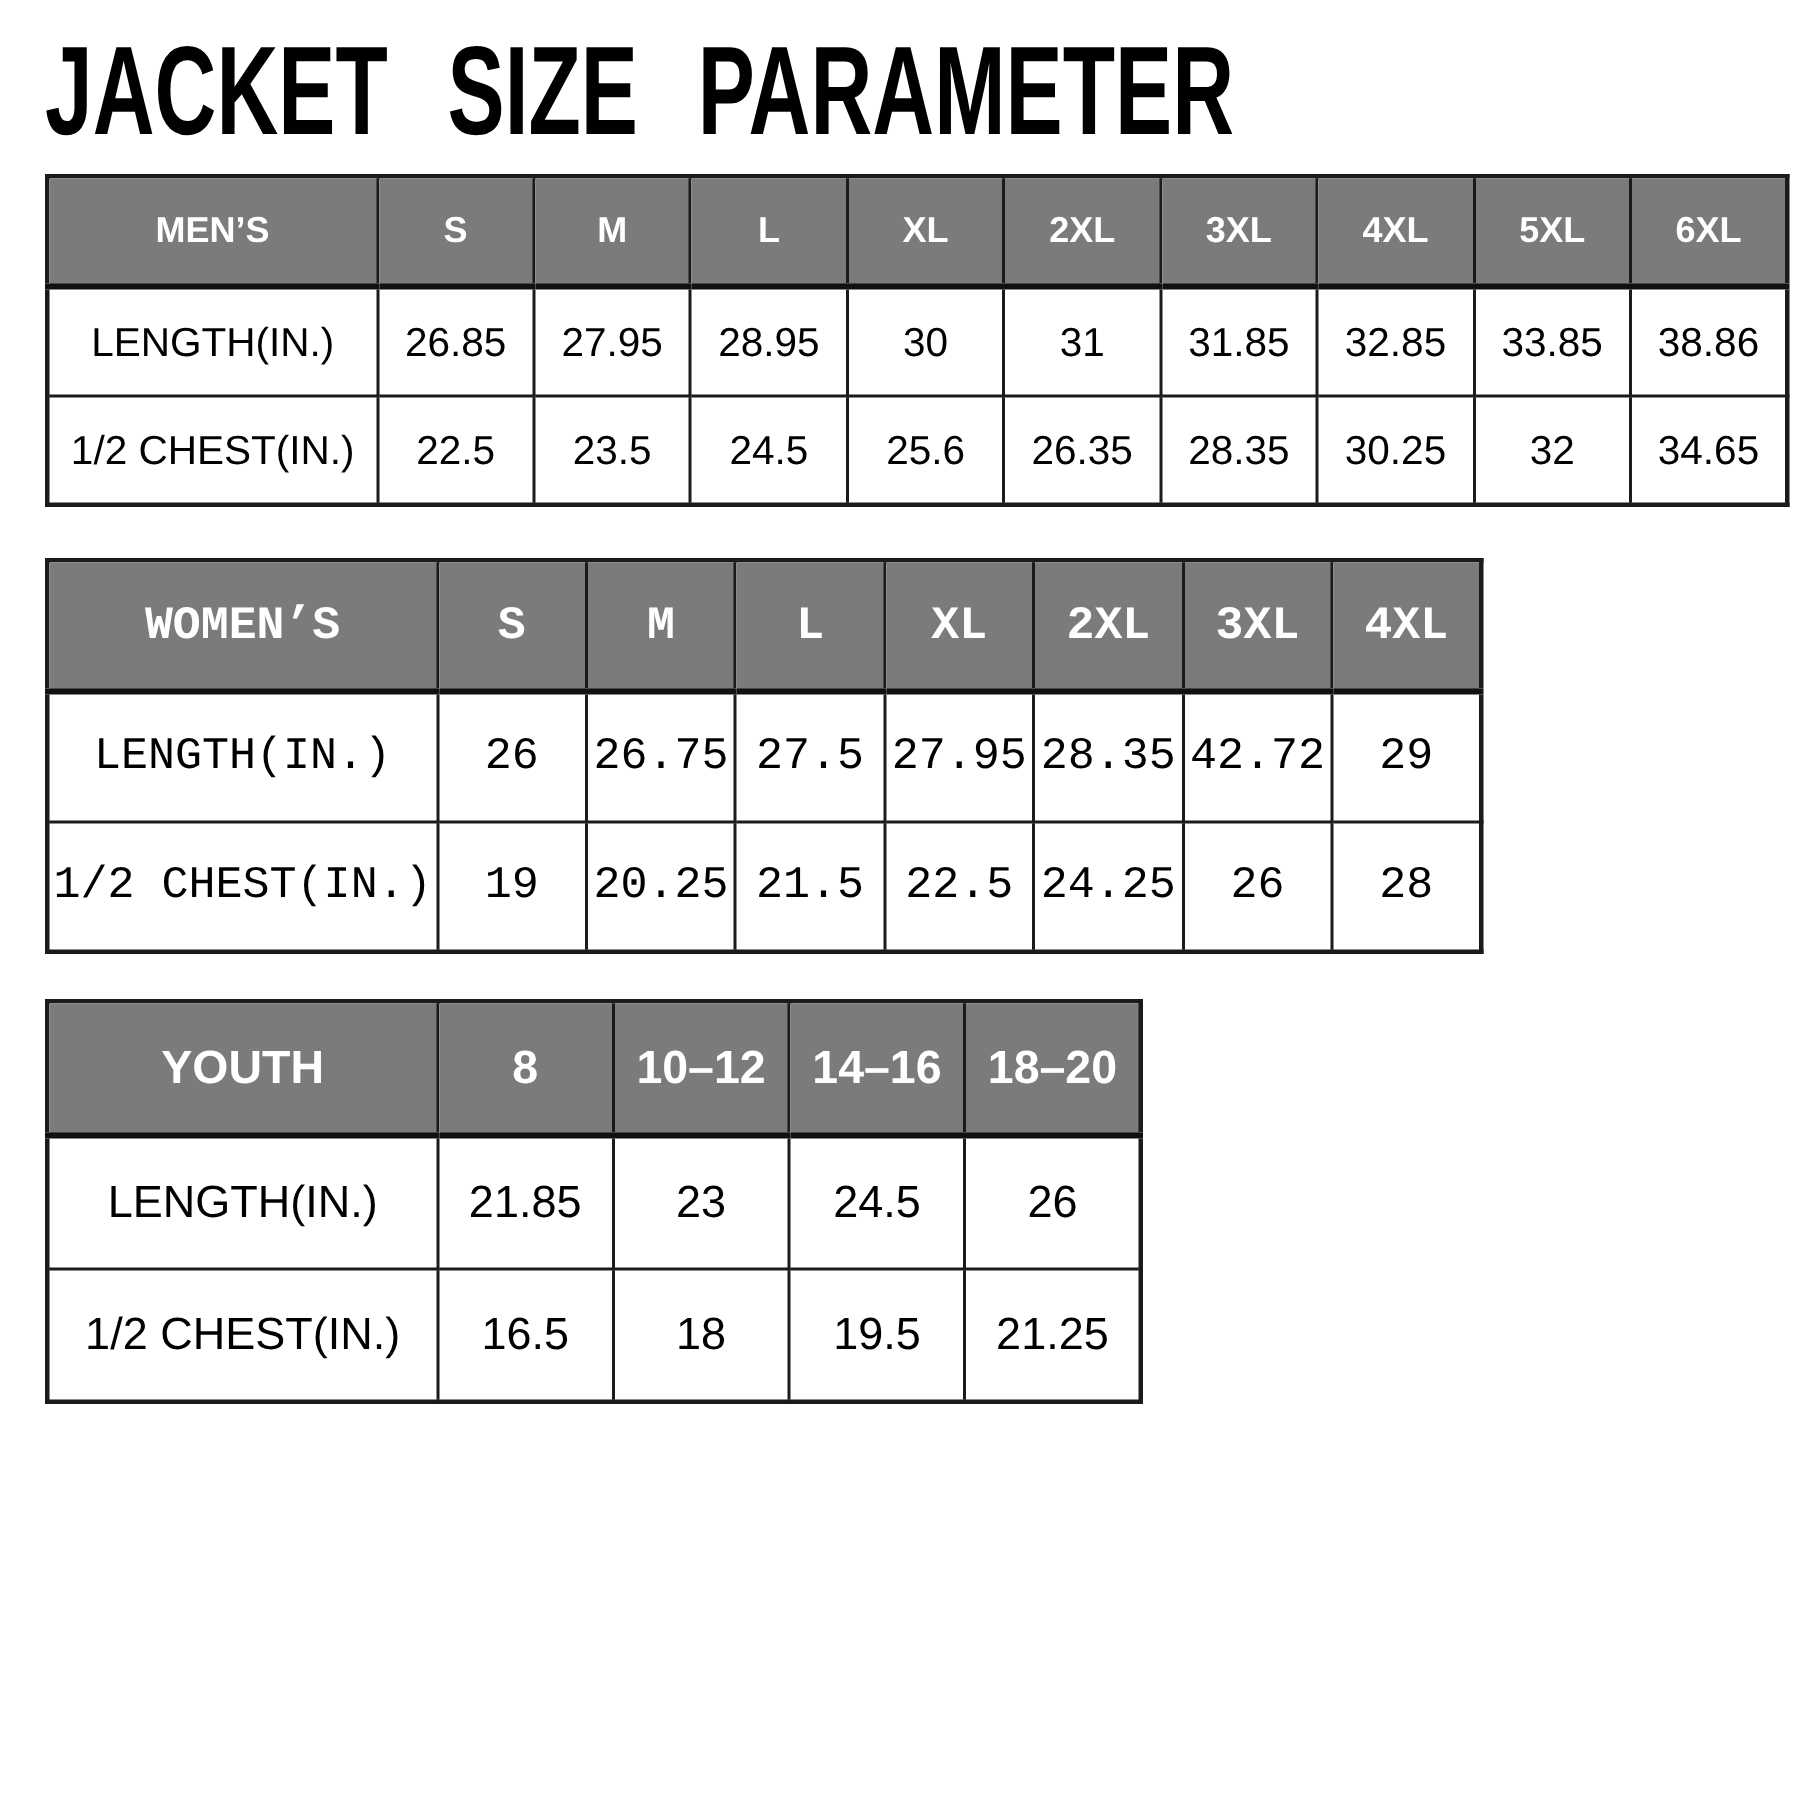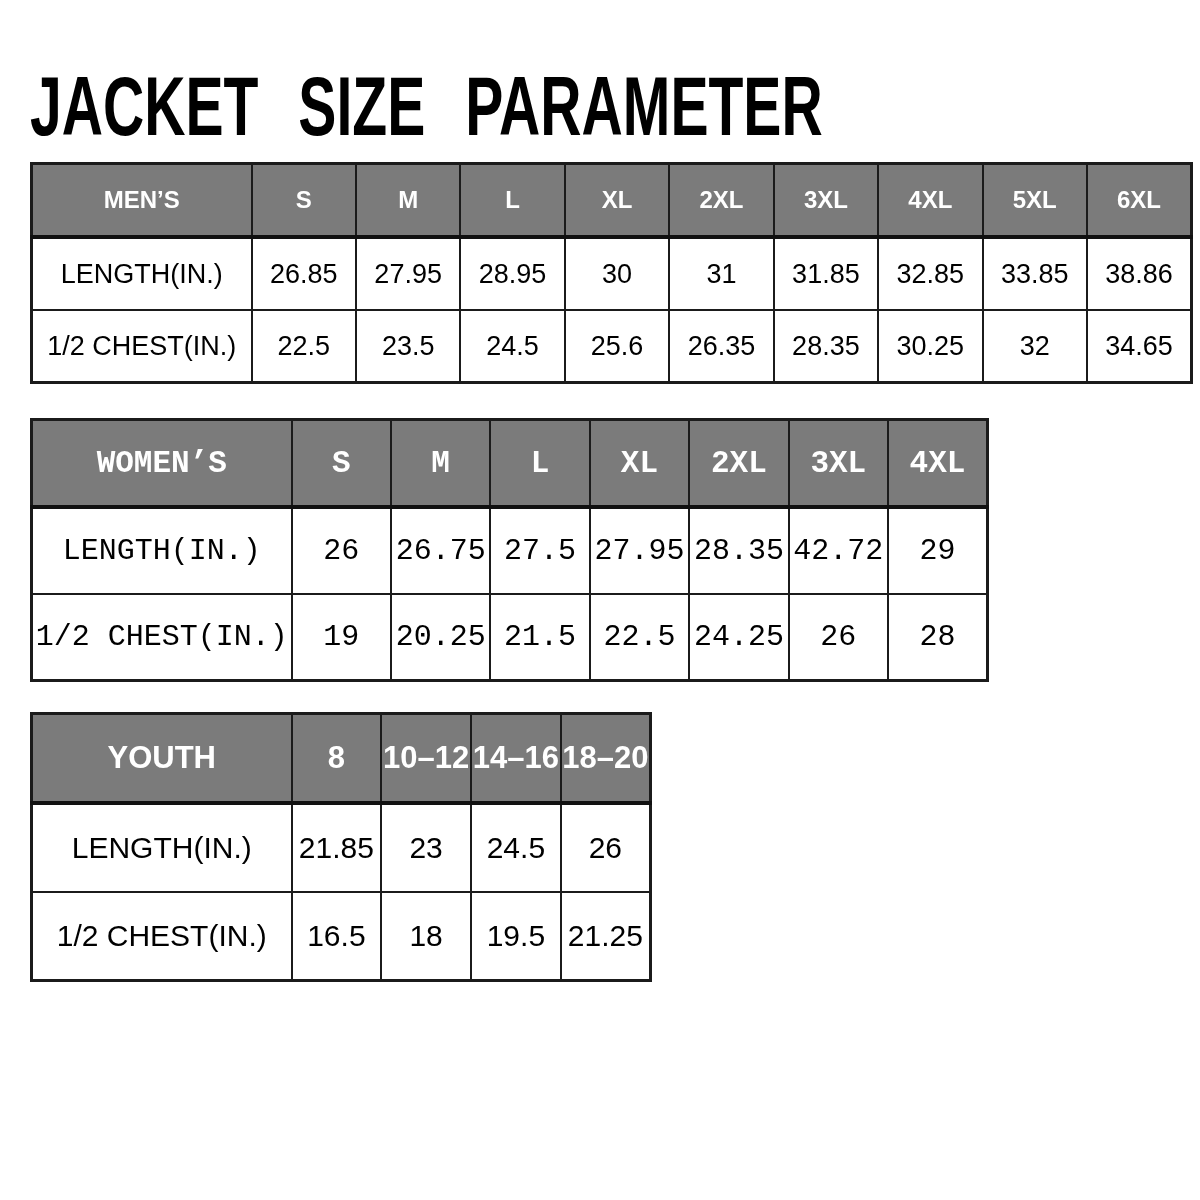--- a/index.html
+++ b/index.html
@@ -8,21 +8,21 @@
     --line:#1b1b1b;
   }
   html,body{margin:0;padding:0;}
   body{
     width:1200px;height:1200px;
     background:#ffffff;
     font-family:"Liberation Sans", sans-serif;
     color:#000;
     overflow:hidden;
   }
-  main{padding:22px 16px 0 30px;margin-top:46px;}
+  main{padding:22px 16px 0 30px;}
   h1{
     margin:0;
     font-size:84px;
     line-height:76px;
     font-weight:700;
     white-space:nowrap;
     word-spacing:0.42em;
     letter-spacing:0;
     transform:scaleX(0.68);
     transform-origin:0 50%;
@@ -56,21 +56,21 @@
   }
   .sizeTable td{font-weight:400;}
   .t-men{width:1163px;margin-top:18px;}
   .t-men th{height:70px;font-size:24px;}
   .t-men td{height:70px;font-size:27px;}
   .t-men col.col-label{width:220px;}
   .t-women{width:959px;margin-top:34px;font-family:Liberation Mono, monospace;}
   .t-women th{height:84px;font-size:31px;}
   .t-women td{height:84px;font-size:30px;}
   .t-women col.col-label{width:260px;}
-  .t-youth{width:622px;margin-top:30px;}
+  .t-youth{width:732px;margin-top:30px;}
   .t-youth th{height:86px;font-size:31px;}
   .t-youth td{height:86px;font-size:30px;}
   .t-youth col.col-label{width:260px;}
   .footer1{
     margin:24px 0 0 0;
     color:var(--red);
     font-size:30px;
     line-height:47px;
     white-space:pre-line;
     max-width:1160px;

